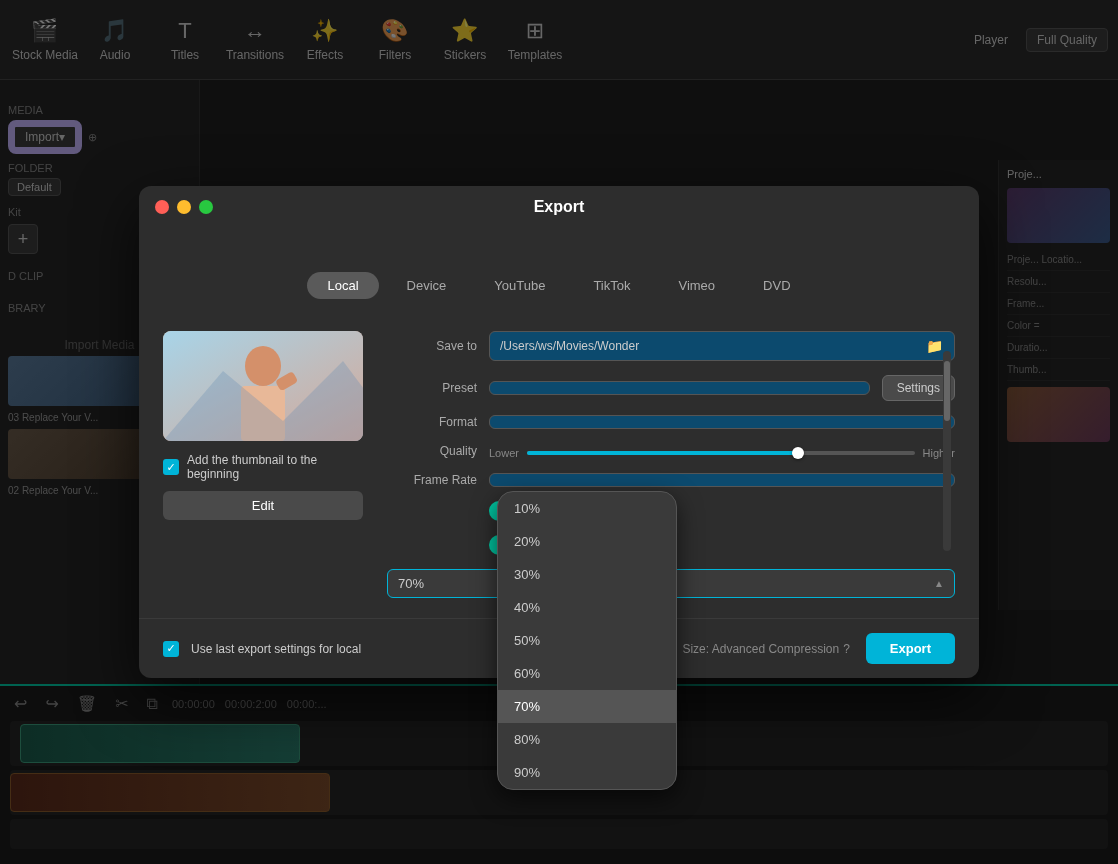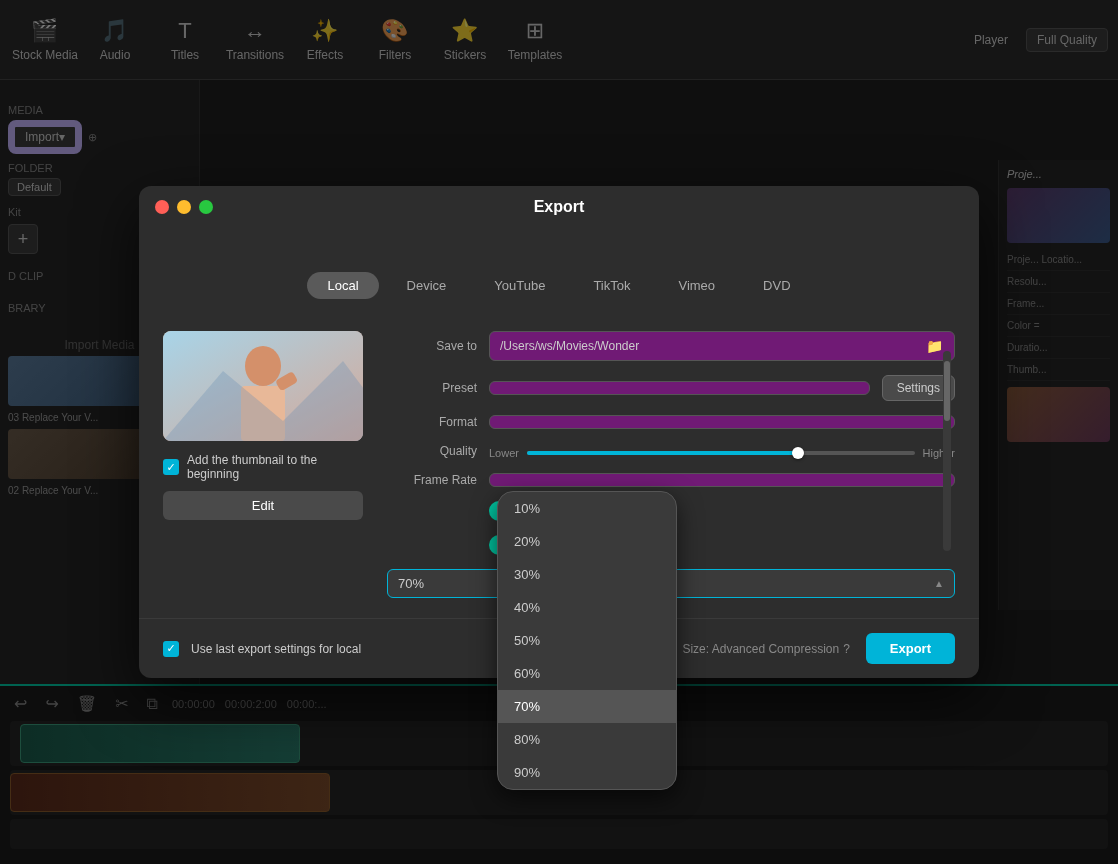--- a/index.html
+++ b/index.html
@@ -168,21 +168,20 @@
     
     .center-area {
       flex: 1;
       background: #1e1e1e;
       position: relative;
     }
     .right-panel-title {
       color: #ccc;
       font-size: 11px;
       margin-bottom: 8px;
-      font-style: italic;
     }
     .right-panel-thumb {
       width: 100%;
       height: 55px;
       background: linear-gradient(135deg, #5a3a6a, #3a5a8a);
       border-radius: 4px;
       margin-bottom: 6px;
     }
     .right-panel-thumb2 {
       width: 100%;
@@ -320,21 +319,21 @@
     }
     .form-label {
       width: 90px;
       color: #aaa;
       font-size: 12px;
       text-align: right;
       flex-shrink: 0;
     }
     .form-input {
       flex: 1;
-      background: #701a75;
+      background: #0c4a6e;
       border: 1px solid #555;
       border-radius: 6px;
       color: #ccc;
       font-size: 12px;
       padding: 6px 10px;
       display: flex;
       align-items: center;
       gap: 6px;
     }
     .folder-icon {

